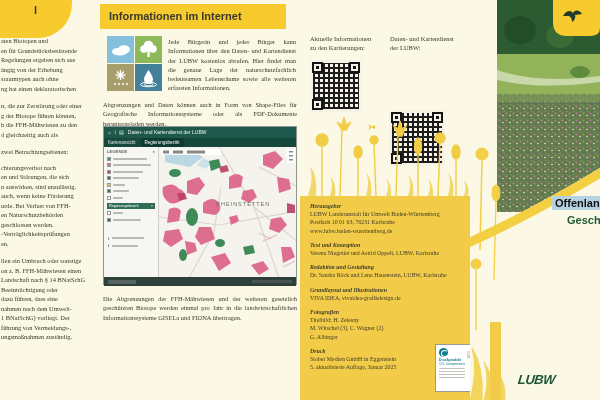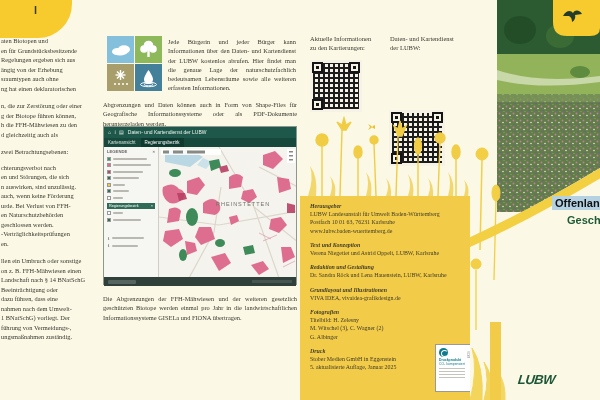--- a/index.html
+++ b/index.html
@@ -121,20 +121,21 @@
       <div>on z. B. FFH-Mähwiesen einen</div>
       <div>Landschaft nach § 14 BNatSchG</div>
       <div>Beeinträchtigung oder</div>
       <div>dazu führen, dass eine</div>
       <div>nahmen nach dem Umwelt-</div>
       <div>1 BNatSchG) vorliegt. Der</div>
       <div>führung von Vermeidungs-,</div>
       <div>ungsmaßnahmen zuständig.</div>
     </div>
 
+  <div class="abs info-header">Informationen im Internet</div>
 
   <div class="abs tiles">
     <div class="tile t-cloud">
       <svg width="27" height="27" viewBox="0 0 27 27">
         <ellipse cx="10.5" cy="15.5" rx="5.5" ry="3.6" fill="#fff"></ellipse>
         <ellipse cx="17" cy="13.5" rx="6" ry="4.2" fill="#fff"></ellipse>
         <ellipse cx="13" cy="16.5" rx="7" ry="3" fill="#fff"></ellipse>
       </svg>
     </div>
     <div class="tile t-tree">

